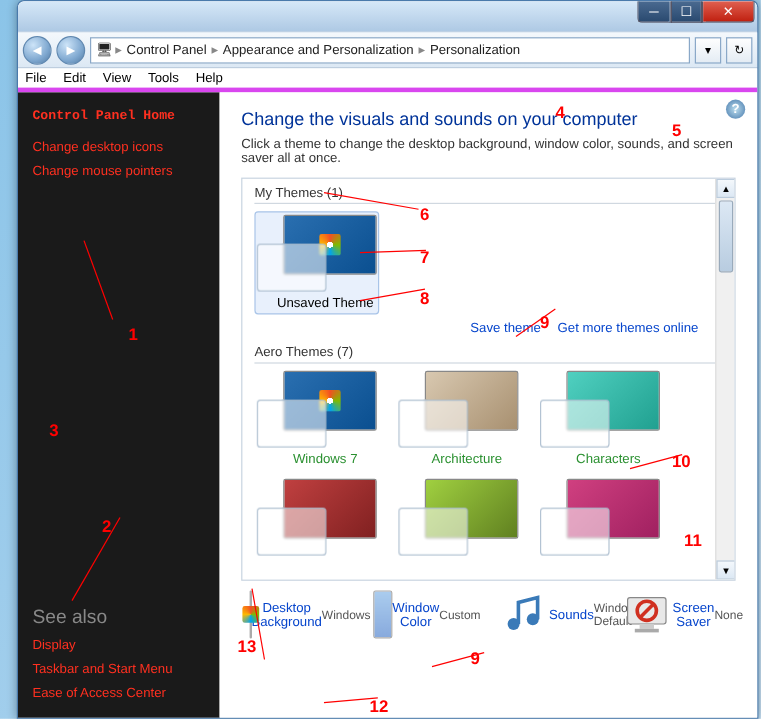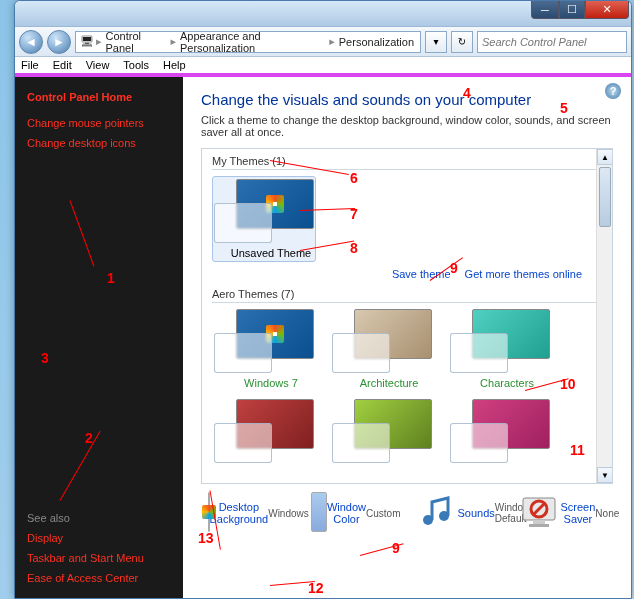--- a/index.html
+++ b/index.html
@@ -21,22 +21,22 @@
 .breadcrumb .seg { padding: 0 2px; cursor: pointer; }
 .navctl { width: 22px; height: 22px; border: 1px solid #8aa8c8; background: linear-gradient(#fefefe,#e4ecf4); display: flex; align-items: center; justify-content: center; font-size: 10px; cursor: pointer; }
 .searchbox { width: 150px; height: 22px; border: 1px solid #8aa8c8; background: #fff; font-size: 11px; padding: 0 4px; color: #888; font-style: italic; }
 
 .menubar { height: 20px; background: #fff; border-bottom: 4px solid #d946ef; display: flex; align-items: center; padding: 0 6px; gap: 14px; font-size: 11px; }
 .menubar span { cursor: pointer; }
 
 .body { display: flex; height: calc(100% - 76px); }
 .sidebar { width: 168px; background: #1a1a1a; color: #ddd; padding: 10px 12px; font-size: 11px; display: flex; flex-direction: column; }
 .sidebar .link { color: #ff3020; margin: 4px 0; cursor: pointer; }
-.sidebar .link.home { font-weight: bold; margin-bottom: 10px; }
-.sidebar .seealso { margin-top: auto; color: #888; font-size: 11px; margin-bottom: 4px; }
+.sidebar .link.home { font-weight: bold; margin-bottom: 10px; font-family: Liberation Mono, monospace; }
+.sidebar .seealso { margin-top: auto; color: #888; font-size: 16px; margin-bottom: 4px; }
 
 .main { flex: 1; background: #fff; padding: 14px 18px 10px 18px; position: relative; overflow: hidden; }
 .main h1 { font-size: 15px; font-weight: normal; color: #003399; margin-bottom: 6px; }
 .main .sub { font-size: 11px; color: #333; margin-bottom: 10px; }
 .help { position: absolute; right: 10px; top: 6px; width: 16px; height: 16px; border-radius: 50%; background: radial-gradient(#bde,#47a); color: #fff; font-size: 11px; font-weight: bold; display: flex; align-items: center; justify-content: center; cursor: pointer; }
 
 .themebox { border: 1px solid #c8d4e0; height: 336px; position: relative; padding: 6px 10px 6px 10px; overflow: hidden; }
 .themebox .scroll { position: absolute; right: 0; top: 0; bottom: 0; width: 16px; background: #f0f0f0; border-left: 1px solid #ddd; }
 .themebox .scroll .thumb { position: absolute; top: 18px; left: 2px; width: 12px; height: 60px; background: linear-gradient(#dce8f4,#b8cce0); border: 1px solid #9ab; border-radius: 2px; }
 .themebox .scroll .arr { position: absolute; left: 0; width: 16px; height: 16px; background: linear-gradient(#f4f8fc,#dce8f4); border: 1px solid #bcd; font-size: 8px; display: flex; align-items: center; justify-content: center; }
@@ -97,36 +97,35 @@
       <span>🖥</span>
       <span class="sep">▸</span>
       <span class="seg">Control Panel</span>
         <span class="sep">▸</span>
       <span class="seg">Appearance and Personalization</span>
         <span class="sep">▸</span>
       <span class="seg">Personalization</span>
     </div>
     <div class="navctl">▾</div>
     <div class="navctl">↻</div>
-    <input class="searchbox" placeholder="Search Control Panel" style="">
   </div>
 
   <div class="menubar">
     <span>File</span>
     <span>Edit</span>
     <span>View</span>
     <span>Tools</span>
     <span>Help</span>
   </div>
 
   <div class="body">
     <div class="sidebar">
       <div class="link home">Control Panel Home</div>
+      <div class="link">Change desktop icons</div>
       <div class="link">Change mouse pointers</div>
-      <div class="link">Change desktop icons</div>
       <div class="seealso">See also</div>
       <div class="link">Display</div>
       <div class="link">Taskbar and Start Menu</div>
       <div class="link">Ease of Access Center</div>
     </div>
 
     <div class="main">
       <div class="help">?</div>
       <h1>Change the visuals and sounds on your computer</h1>
       <div class="sub">Click a theme to change the desktop background, window color, sounds, and screen saver all at once.</div>

